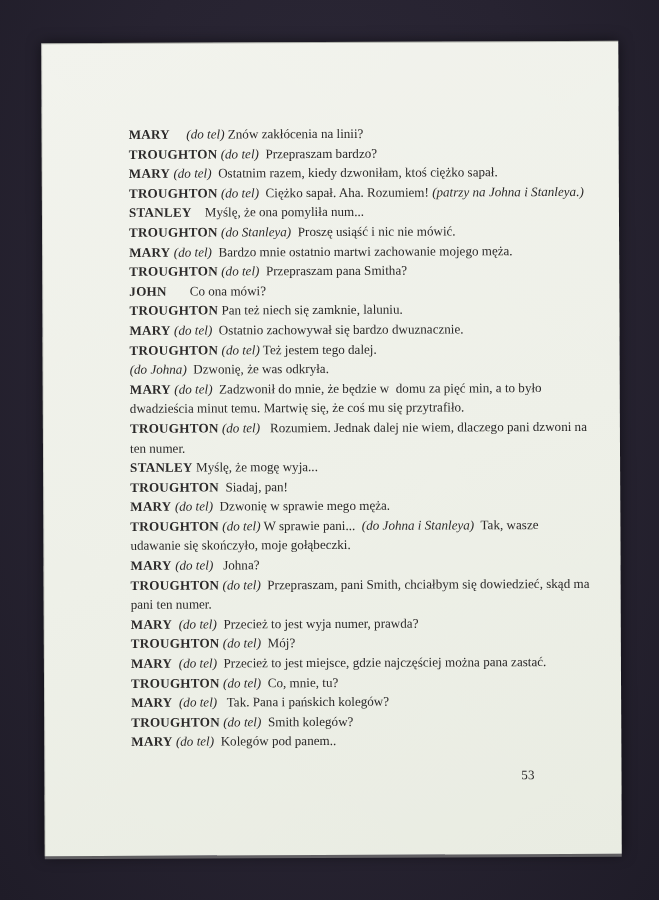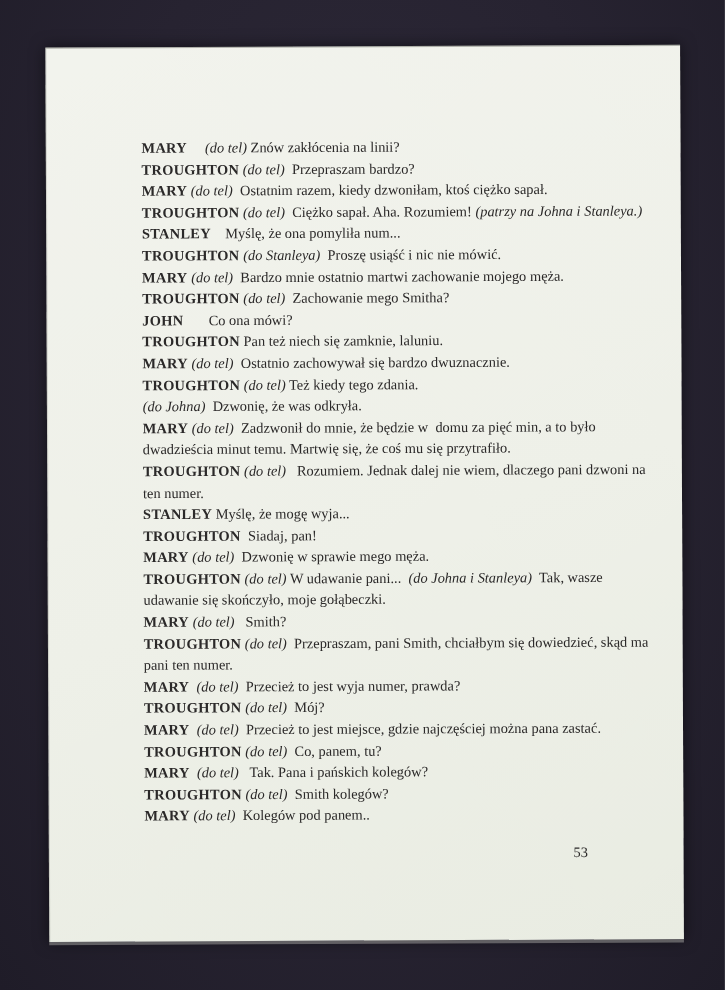--- a/index.html
+++ b/index.html
@@ -62,41 +62,41 @@
 <div class="paper">
   <div class="text-block">
     <div>
         <div class="line"><span class="name">MARY</span><span class="normal">     </span><span class="italic">(do tel)</span><span class="normal"> Znów zakłócenia na linii?</span></div>
         <div class="line"><span class="name">TROUGHTON</span><span class="normal"> </span><span class="italic">(do tel)</span><span class="normal">  Przepraszam bardzo?</span></div>
         <div class="line"><span class="name">MARY</span><span class="normal"> </span><span class="italic">(do tel)</span><span class="normal">  Ostatnim razem, kiedy dzwoniłam, ktoś ciężko sapał.</span></div>
         <div class="line"><span class="name">TROUGHTON</span><span class="normal"> </span><span class="italic">(do tel)</span><span class="normal">  Ciężko sapał. Aha. Rozumiem! </span><span class="italic">(patrzy na Johna i Stanleya.)</span></div>
         <div class="line"><span class="name">STANLEY</span><span class="normal">    Myślę, że ona pomyliła num...</span></div>
         <div class="line"><span class="name">TROUGHTON</span><span class="normal"> </span><span class="italic">(do Stanleya)</span><span class="normal">  Proszę usiąść i nic nie mówić.</span></div>
         <div class="line"><span class="name">MARY</span><span class="normal"> </span><span class="italic">(do tel)</span><span class="normal">  Bardzo mnie ostatnio martwi zachowanie mojego męża.</span></div>
-        <div class="line"><span class="name">TROUGHTON</span><span class="normal"> </span><span class="italic">(do tel)</span><span class="normal">  Zachowanie mego Smitha?</span></div>
+        <div class="line"><span class="name">TROUGHTON</span><span class="normal"> </span><span class="italic">(do tel)</span><span class="normal">  Przepraszam pana Smitha?</span></div>
         <div class="line"><span class="name">JOHN</span><span class="normal">       Co ona mówi?</span></div>
         <div class="line"><span class="name">TROUGHTON</span><span class="normal"> Pan też niech się zamknie, laluniu.</span></div>
         <div class="line"><span class="name">MARY</span><span class="normal"> </span><span class="italic">(do tel)</span><span class="normal">  Ostatnio zachowywał się bardzo dwuznacznie.</span></div>
-        <div class="line"><span class="name">TROUGHTON</span><span class="normal"> </span><span class="italic">(do tel)</span><span class="normal"> Też kiedy tego zdania.</span></div>
+        <div class="line"><span class="name">TROUGHTON</span><span class="normal"> </span><span class="italic">(do tel)</span><span class="normal"> Też jestem tego dalej.</span></div>
         <div class="line"><span class="italic">(do Johna)</span><span class="normal">  Dzwonię, że was odkryła.</span></div>
         <div class="line"><span class="name">MARY</span><span class="normal"> </span><span class="italic">(do tel)</span><span class="normal">  Zadzwonił do mnie, że będzie w  domu za pięć min, a to było</span></div>
         <div class="line"><span class="normal">dwadzieścia minut temu. Martwię się, że coś mu się przytrafiło.</span></div>
         <div class="line"><span class="name">TROUGHTON</span><span class="normal"> </span><span class="italic">(do tel)</span><span class="normal">   Rozumiem. Jednak dalej nie wiem, dlaczego pani dzwoni na</span></div>
         <div class="line"><span class="normal">ten numer.</span></div>
         <div class="line"><span class="name">STANLEY</span><span class="normal"> Myślę, że mogę wyja...</span></div>
         <div class="line"><span class="name">TROUGHTON</span><span class="normal">  Siadaj, pan!</span></div>
         <div class="line"><span class="name">MARY</span><span class="normal"> </span><span class="italic">(do tel)</span><span class="normal">  Dzwonię w sprawie mego męża.</span></div>
-        <div class="line"><span class="name">TROUGHTON</span><span class="normal"> </span><span class="italic">(do tel)</span><span class="normal"> W udawanie pani...  </span><span class="italic">(do Johna i Stanleya)</span><span class="normal">  Tak, wasze</span></div>
+        <div class="line"><span class="name">TROUGHTON</span><span class="normal"> </span><span class="italic">(do tel)</span><span class="normal"> W sprawie pani...  </span><span class="italic">(do Johna i Stanleya)</span><span class="normal">  Tak, wasze</span></div>
         <div class="line"><span class="normal">udawanie się skończyło, moje gołąbeczki.</span></div>
-        <div class="line"><span class="name">MARY</span><span class="normal"> </span><span class="italic">(do tel)</span><span class="normal">   Smith?</span></div>
+        <div class="line"><span class="name">MARY</span><span class="normal"> </span><span class="italic">(do tel)</span><span class="normal">   Johna?</span></div>
         <div class="line"><span class="name">TROUGHTON</span><span class="normal"> </span><span class="italic">(do tel)</span><span class="normal">  Przepraszam, pani Smith, chciałbym się dowiedzieć, skąd ma</span></div>
         <div class="line"><span class="normal">pani ten numer.</span></div>
         <div class="line"><span class="name">MARY</span><span class="normal">  </span><span class="italic">(do tel)</span><span class="normal">  Przecież to jest wyja numer, prawda?</span></div>
         <div class="line"><span class="name">TROUGHTON</span><span class="normal"> </span><span class="italic">(do tel)</span><span class="normal">  Mój?</span></div>
         <div class="line"><span class="name">MARY</span><span class="normal">  </span><span class="italic">(do tel)</span><span class="normal">  Przecież to jest miejsce, gdzie najczęściej można pana zastać.</span></div>
-        <div class="line"><span class="name">TROUGHTON</span><span class="normal"> </span><span class="italic">(do tel)</span><span class="normal">  Co, panem, tu?</span></div>
+        <div class="line"><span class="name">TROUGHTON</span><span class="normal"> </span><span class="italic">(do tel)</span><span class="normal">  Co, mnie, tu?</span></div>
         <div class="line"><span class="name">MARY</span><span class="normal">  </span><span class="italic">(do tel)</span><span class="normal">   Tak. Pana i pańskich kolegów?</span></div>
         <div class="line"><span class="name">TROUGHTON</span><span class="normal"> </span><span class="italic">(do tel)</span><span class="normal">  Smith kolegów?</span></div>
         <div class="line"><span class="name">MARY</span><span class="normal"> </span><span class="italic">(do tel)</span><span class="normal">  Kolegów pod panem..</span></div>
       </div>
   </div>
   <div class="page-number">53</div>
 </div>
 
 </body></html>

